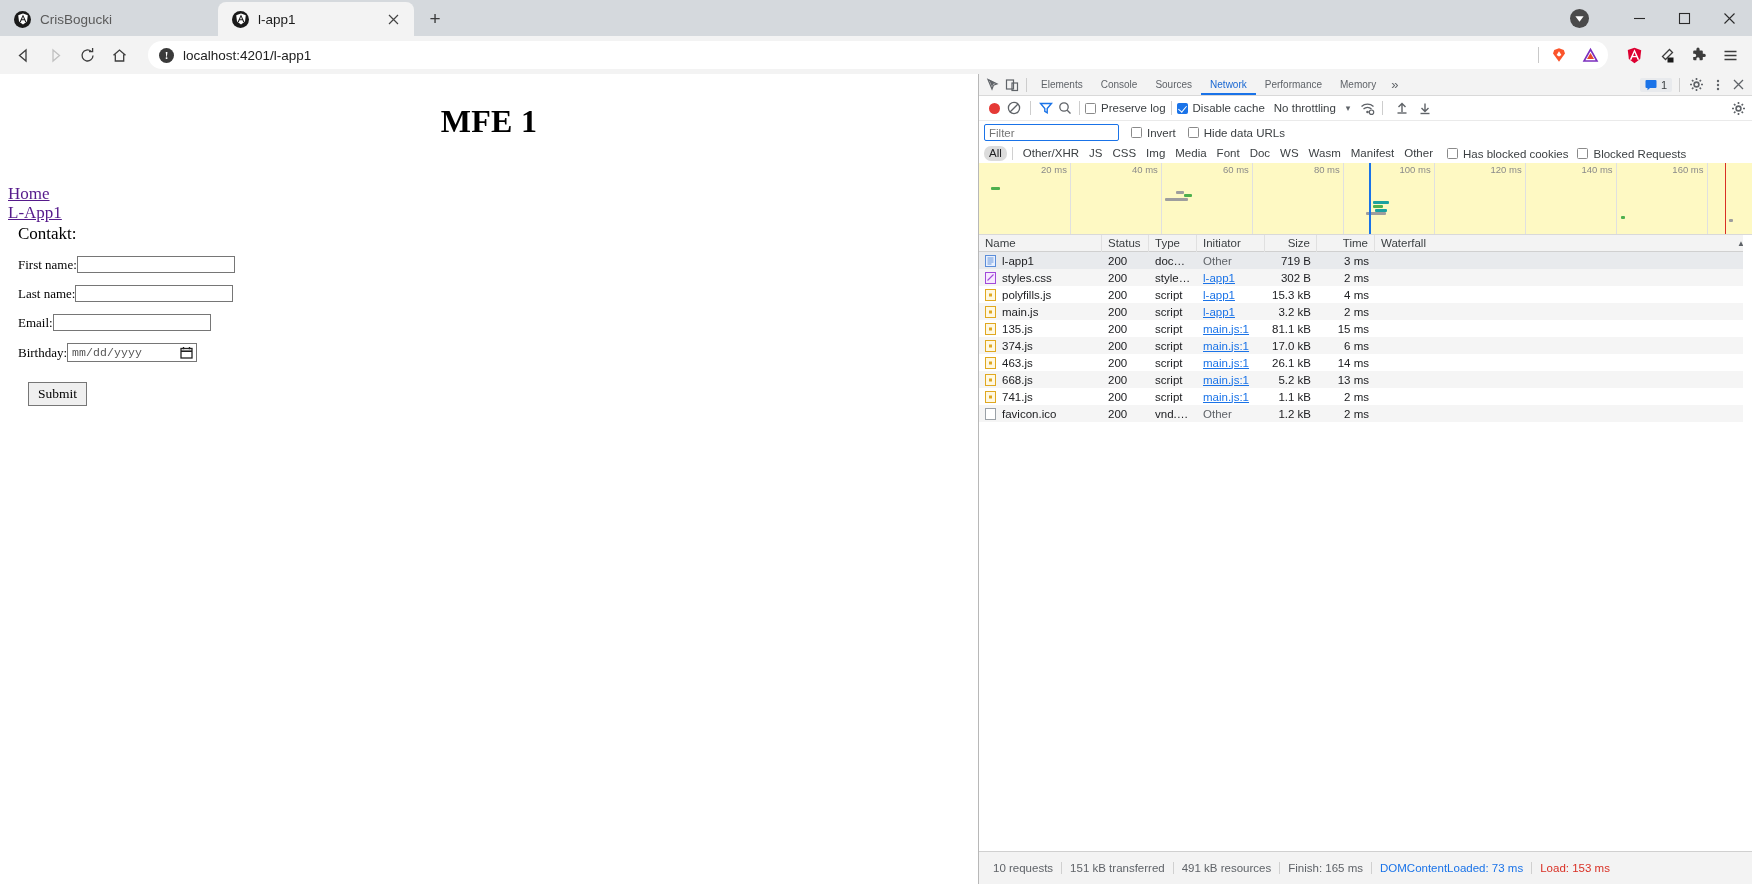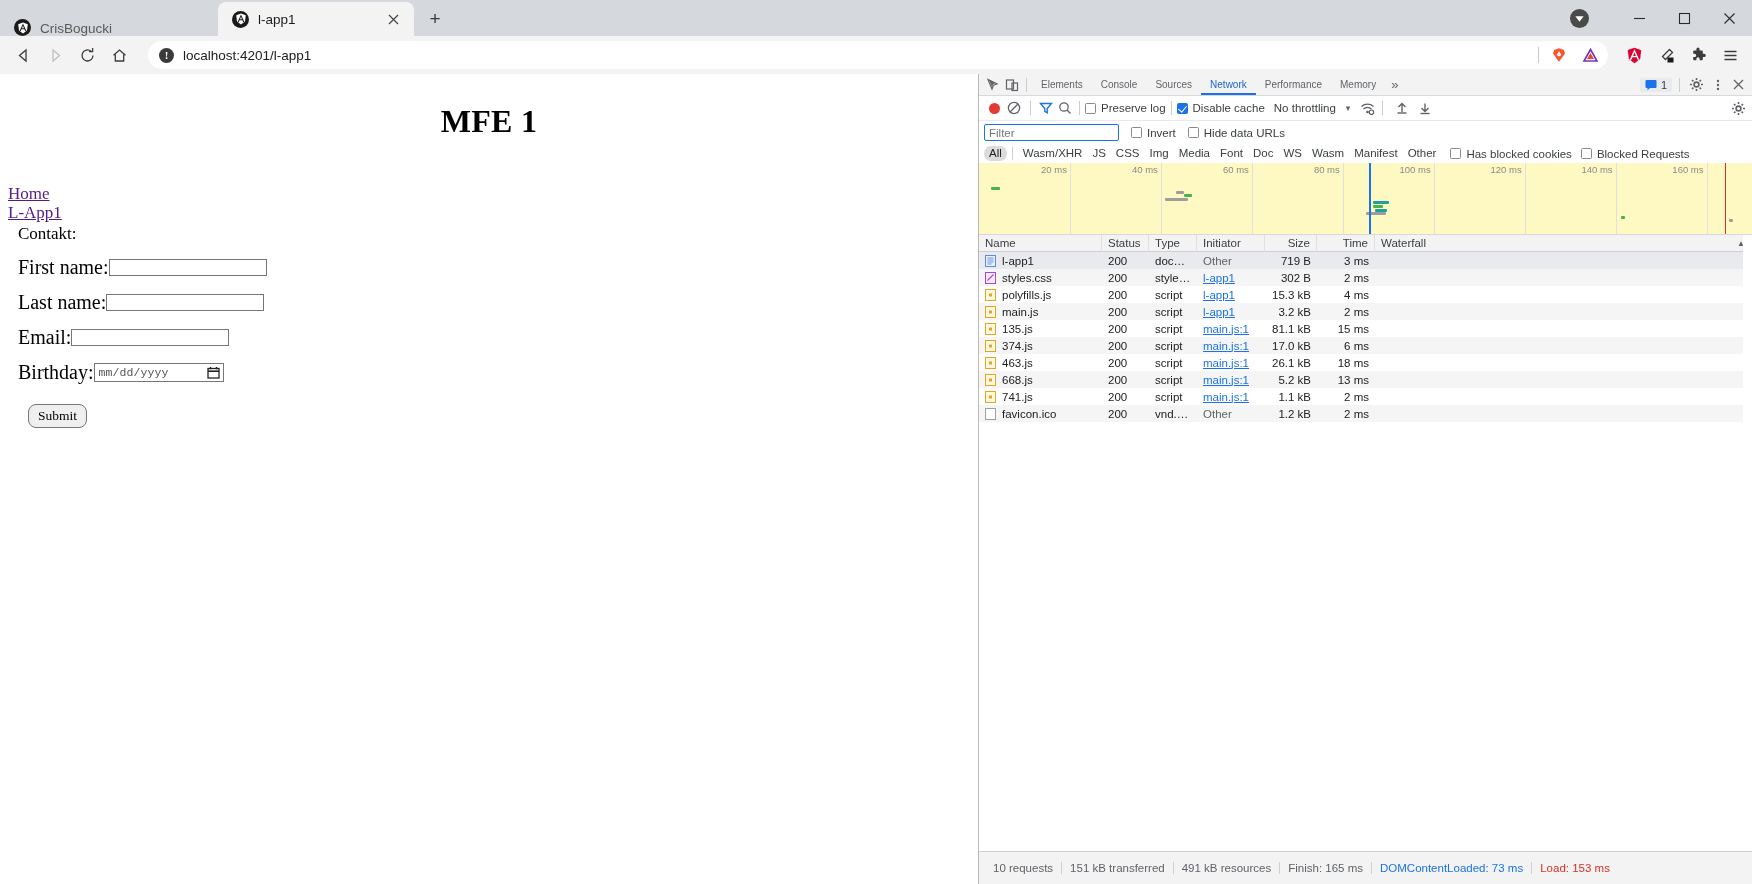--- a/index.html
+++ b/index.html
@@ -17,21 +17,21 @@
 
   .tabstrip {
     height: 36px; background:#d5d9dd; display:flex; align-items:flex-end;
     position: relative; flex: none;
   }
   .tab {
     height: 34px; display:flex; align-items:center; gap:9px;
     padding: 0 12px 0 14px; font-size: 13.5px; color:#5a5a5a;
     position: relative; border-radius: 8px 8px 0 0;
   }
-  .tab.inactive { width: 218px; align-items: flex-end; }
+  .tab.inactive { width: 218px; }
   .tab.active { background:#f3f3f3; color:#1b1b1b; width:196px; }
   .tab-fav {
     width:17px; height:17px; border-radius:50%;
     background:#1a1a1a; display:flex; align-items:center; justify-content:center;
     flex:none;
   }
   .tab-fav svg { width:12px; height:12px; display:block; }
   .tab-title { white-space:nowrap; overflow:hidden; text-overflow:ellipsis; flex:1; }
   .tab-close {
     width:18px;height:18px;display:flex;align-items:center;justify-content:center;
@@ -95,42 +95,42 @@
     letter-spacing:0.3px; color:#000;text-align:center;
   }
   .page-links { margin-top: 44px; }
   .page-links a {
     display:block; color:#551a8b; font-size:17px; text-decoration:underline;
     line-height: 1.13;
   }
   .contakt { font-size:17px; margin: 2px 0 0 10px; color:#000; }
   form { margin: 0; }
   .field { display:flex; align-items:center; margin: 12px 0 0 10px; }
-  .field label { font-size:20px; color:#000; white-space:nowrap; }
+  .field label { font-size:13px; color:#000; white-space:nowrap; }
   .field input[type=text] {
     height:17px; border:1px solid #767676; background:#fff;
     font-family:"Liberation Serif",serif; font-size:13px; padding:1px 2px;
   }
   .in-first { width:158px; }
   .in-last { width:158px; }
   .in-email { width:158px; }
   .datebox {
     display:inline-flex;align-items:center;justify-content:space-between;
     width:130px;height:19px;border:1px solid #767676;background:#fff;
     padding: 0 3px 0 4px;
   }
   .datebox span {
     font-family:"Liberation Mono", monospace; font-size:11.5px; color:#555;
     letter-spacing:0.1px;
   }
   .cal-ico { width:13px;height:13px; }
   .submit {
     margin: 20px 0 0 20px; font-family:"Liberation Serif",serif; font-size:13.5px;
     padding: 3px 9px; border:1px solid #767676; background:#efefef; color:#000;
-    border-radius:8px;
+    border-radius:0;
   }
 
   
   .devtools {
     flex:1; min-width:0; background:#fff; display:flex; flex-direction:column;
     font-size:12px; color:#202124; font-family:"Liberation Sans", sans-serif;
   }
   .dt-tabbar {
     height:22px; display:flex; align-items:center; gap:0;
     border-bottom:1px solid #d9d9d9; background:#f3f3f3; padding-left:4px;
@@ -540,21 +540,21 @@
         </span>
         <span class="cb-wrap">
           <span class="cb"></span>
           <span>Hide data URLs</span>
         </span>
       </div>
 
       <div class="dt-typerow">
         <span class="type-chip on">All</span>
         <span class="type-sep"></span>
-        <span class="type-chip">Wasm/XHR</span>
+        <span class="type-chip">Other/XHR</span>
         <span class="type-chip">JS</span>
         <span class="type-chip">CSS</span>
         <span class="type-chip">Img</span>
         <span class="type-chip">Media</span>
         <span class="type-chip">Font</span>
         <span class="type-chip">Doc</span>
         <span class="type-chip">WS</span>
         <span class="type-chip">Wasm</span>
         <span class="type-chip">Manifest</span>
         <span class="type-chip">Other</span>
@@ -807,21 +807,21 @@
                     <rect x="0.5" y="0.5" width="10" height="11" fill="#fff8e1" stroke="#e0a820"></rect>
                     <rect x="4" y="4.5" width="3" height="3" fill="#e0a820"></rect>
                   </svg>
                 </span>
                 <span>463.js</span>
               </div>
               <div class="c-status">200</div>
               <div class="c-type">script</div>
               <div class="c-init"><a href="#">main.js:1</a></div>
               <div class="c-size">26.1 kB</div>
-              <div class="c-time">18 ms</div>
+              <div class="c-time">14 ms</div>
               <div class="c-wf">
                 <span class="wf-grid" style="left: 10%;"></span>
                 <span class="wf-grid" style="left: 20%;"></span>
                 <span class="wf-grid" style="left: 30%;"></span>
                 <span class="wf-grid" style="left: 40%;"></span>
                 <span class="wf-grid" style="left: 50%;"></span>
                 <span class="wf-grid" style="left: 60%;"></span>
                 <span class="wf-grid" style="left: 70%;"></span>
                 <span class="wf-grid" style="left: 80%;"></span>
                 <span class="wf-grid" style="left: 90%;"></span>

